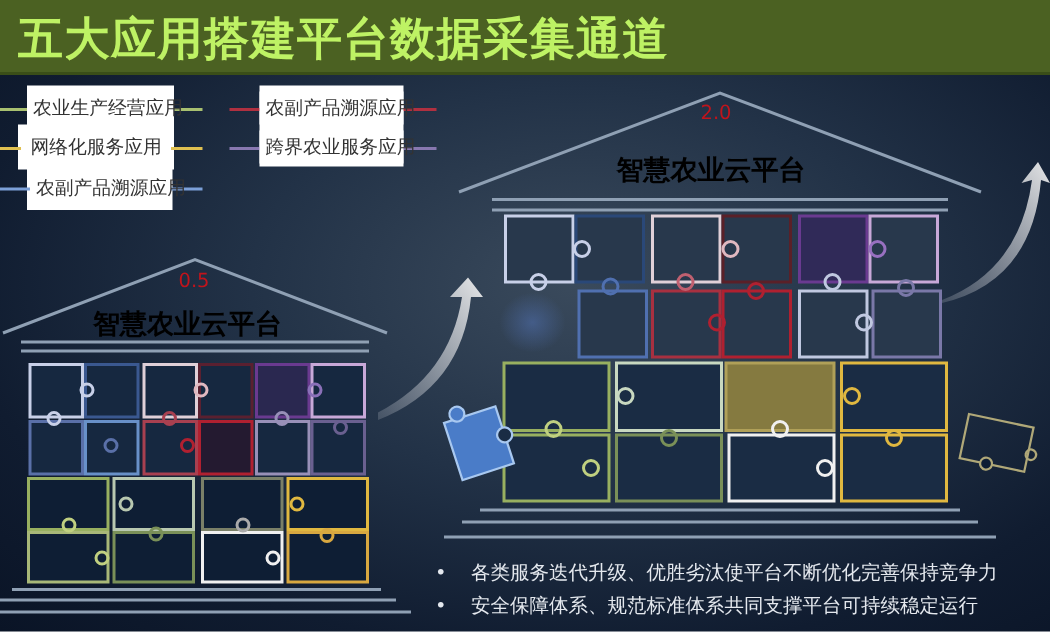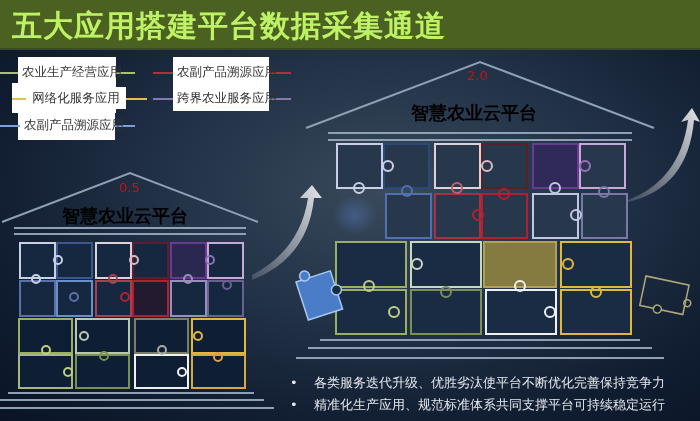--- a/index.html
+++ b/index.html
@@ -193,21 +193,21 @@
 <div>
   <div class="legend-box-white" style="left:18px;top:57px;width:98px;height:30px;"></div>
   <div class="legend-box-white" style="left:12px;top:83px;width:104px;height:30px;"></div>
   <div class="legend-box-white" style="left:18px;top:110px;width:97px;height:30px;"></div>
   <div class="legend-box-white" style="left:173px;top:57px;width:96px;height:54px;"></div>
 
   <div class="legend-item" style="left:0;top:61px;width:135px;">
     <div class="legend-line" style="left: 0px; width: 135px; background: rgb(168, 192, 112);"></div>
     <div class="legend-label" style="left:18px;width:98px;">农业生产经营应用</div>
   </div>
-  <div class="legend-item" style="left:12px;top:87px;width:135px;">
+  <div class="legend-item" style="left:0;top:87px;width:135px;">
     <div class="legend-line" style="left: 0px; width: 135px; background: rgb(224, 192, 80);"></div>
     <div class="legend-label" style="left:14px;width:100px;">网络化服务应用</div>
   </div>
   <div class="legend-item" style="left:0;top:114px;width:135px;">
     <div class="legend-line" style="left: 0px; width: 135px; background: rgb(124, 160, 216);"></div>
     <div class="legend-label" style="left:20px;width:94px;">农副产品溯源应用</div>
   </div>
   <div class="legend-item" style="left:153px;top:61px;width:138px;">
     <div class="legend-line" style="left: 0px; width: 138px; background: rgb(176, 48, 64);"></div>
     <div class="legend-label" style="left:20px;width:96px;text-align:center;">农副产品溯源应用</div>
@@ -222,15 +222,15 @@
 <div class="platform-name" style="left:62px;top:204px;">智慧农业云平台</div>
 
 <div class="version" style="left:467px;top:68px;">2.0</div>
 <div class="platform-name" style="left:411px;top:101px;">智慧农业云平台</div>
 
 <div class="bullets">
   <div class="bullet">
     <span class="dot">•</span><span>各类服务迭代升级、优胜劣汰使平台不断优化完善保持竞争力</span>
   </div>
   <div class="bullet">
-    <span class="dot">•</span><span>精准化生产应用、规范标准体系共同支撑平台可持续稳定运行</span>
+    <span class="dot">•</span><span>安全保障体系、规范标准体系共同支撑平台可持续稳定运行</span>
   </div>
 </div>
 
 </body></html>

